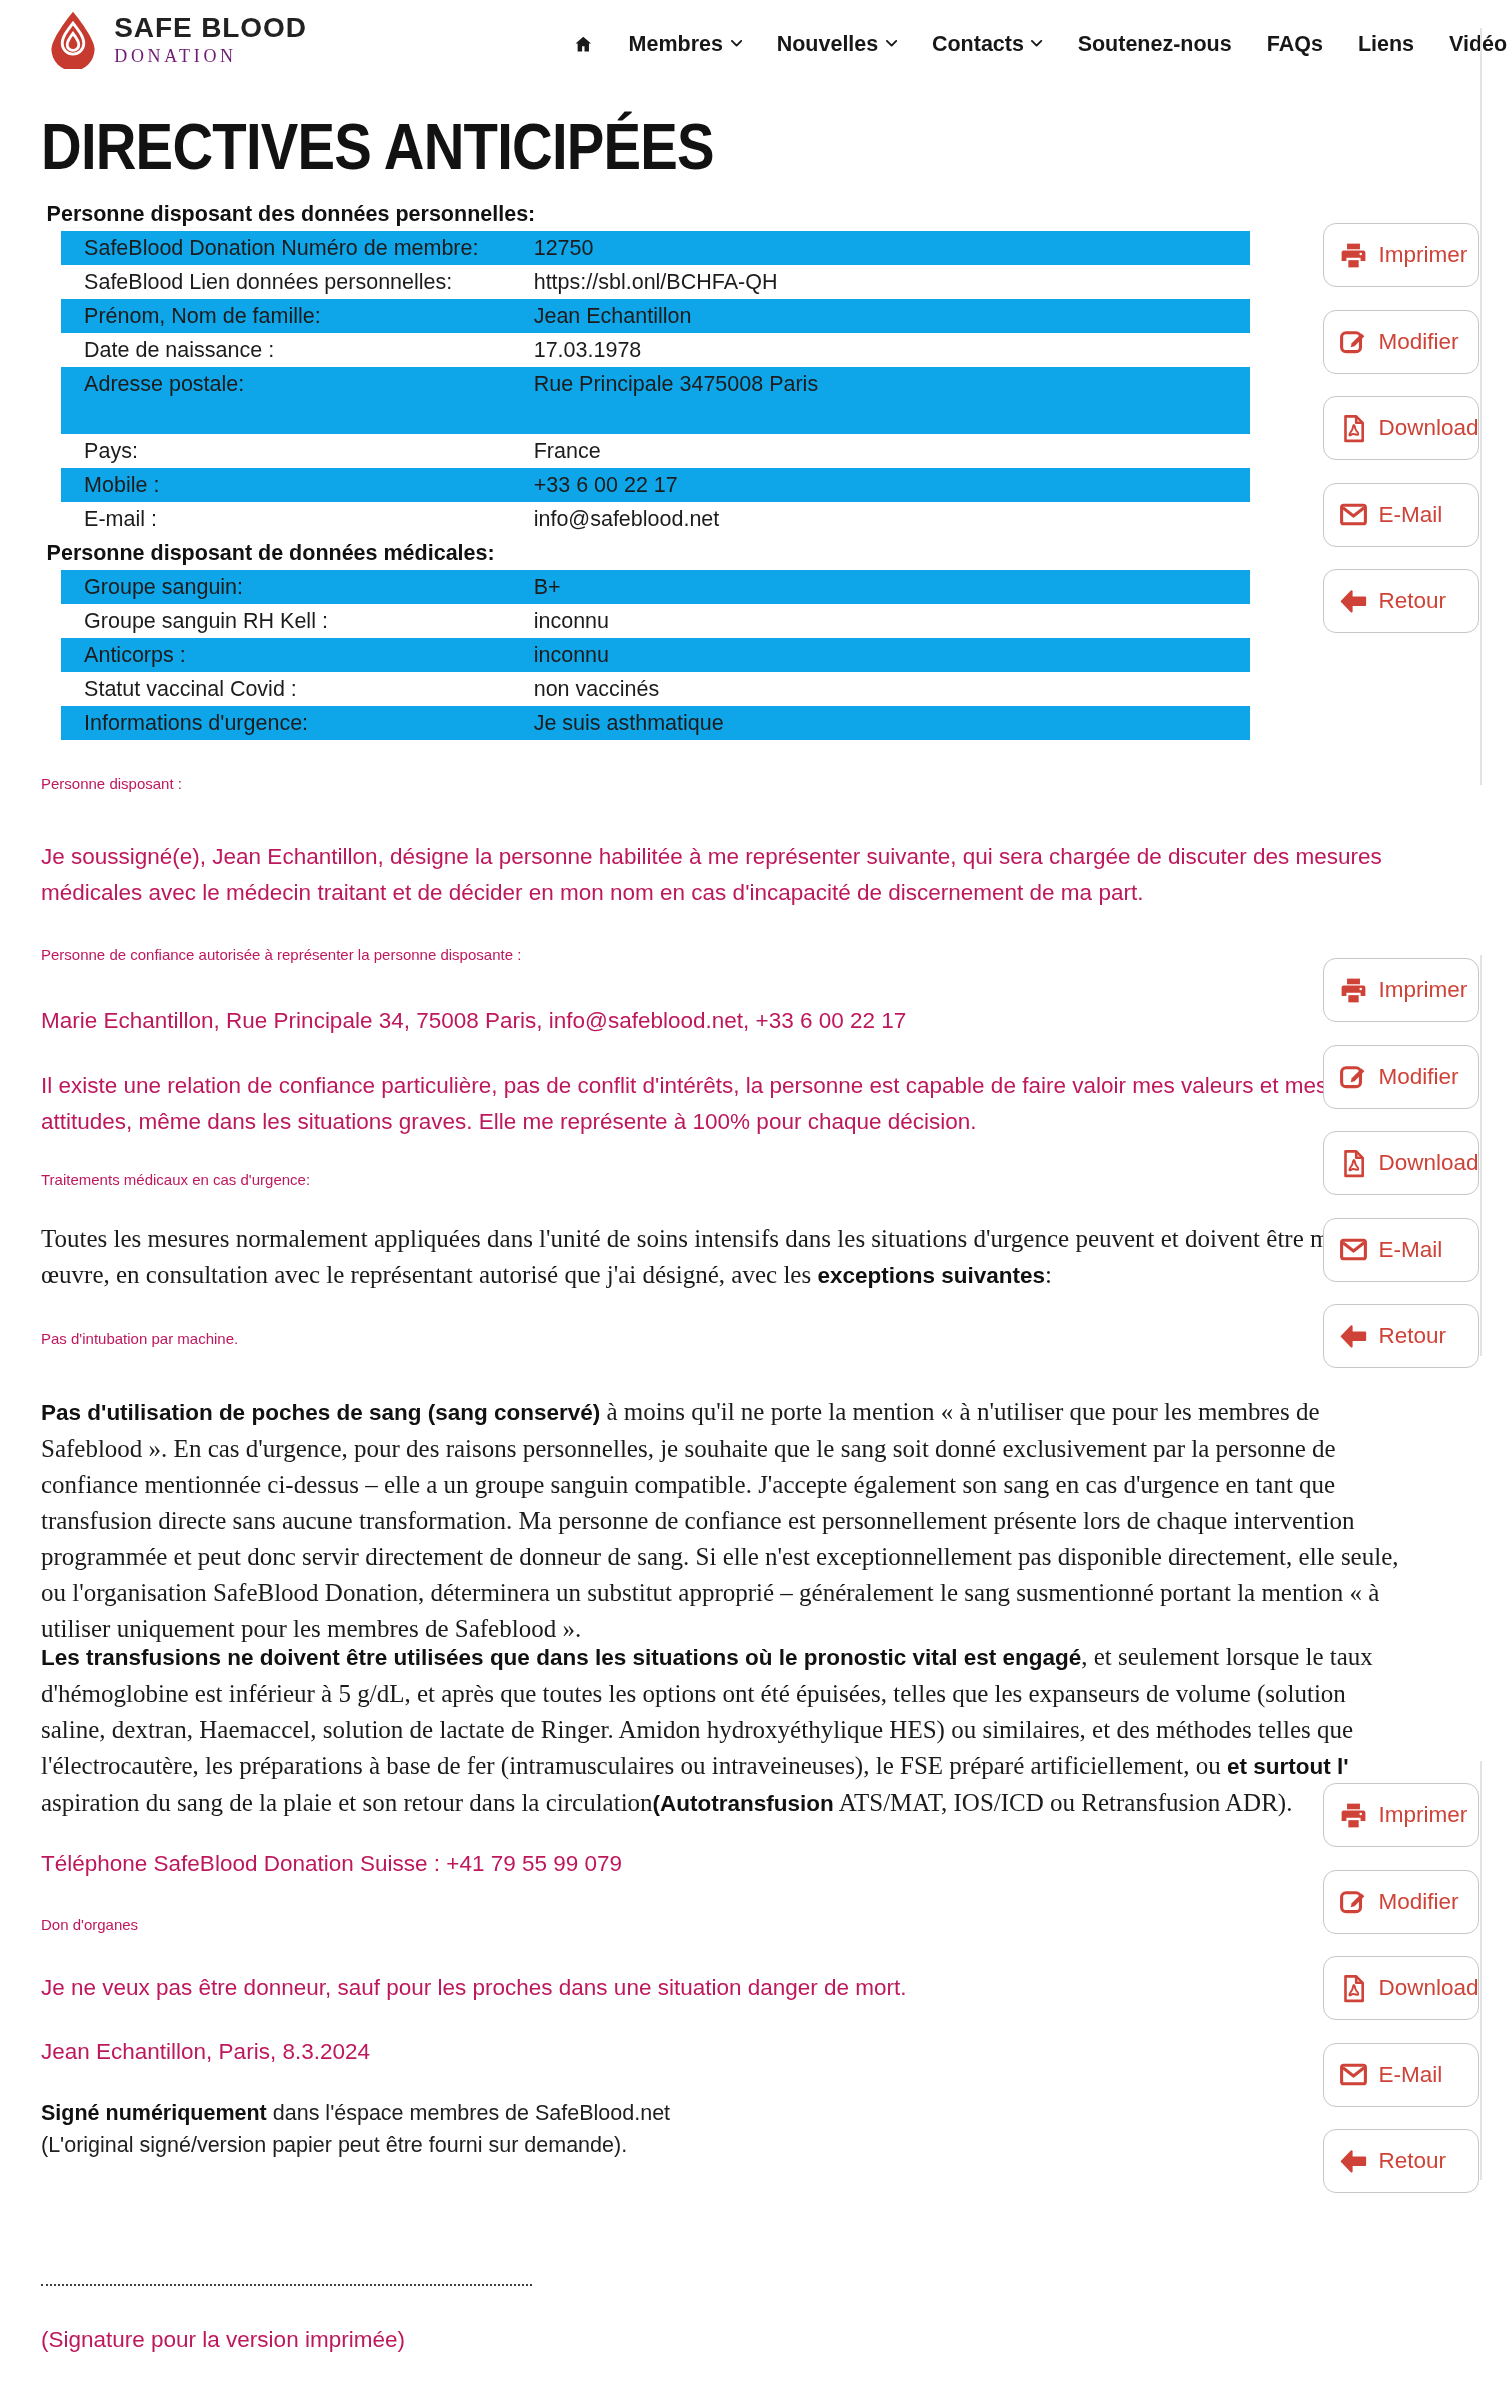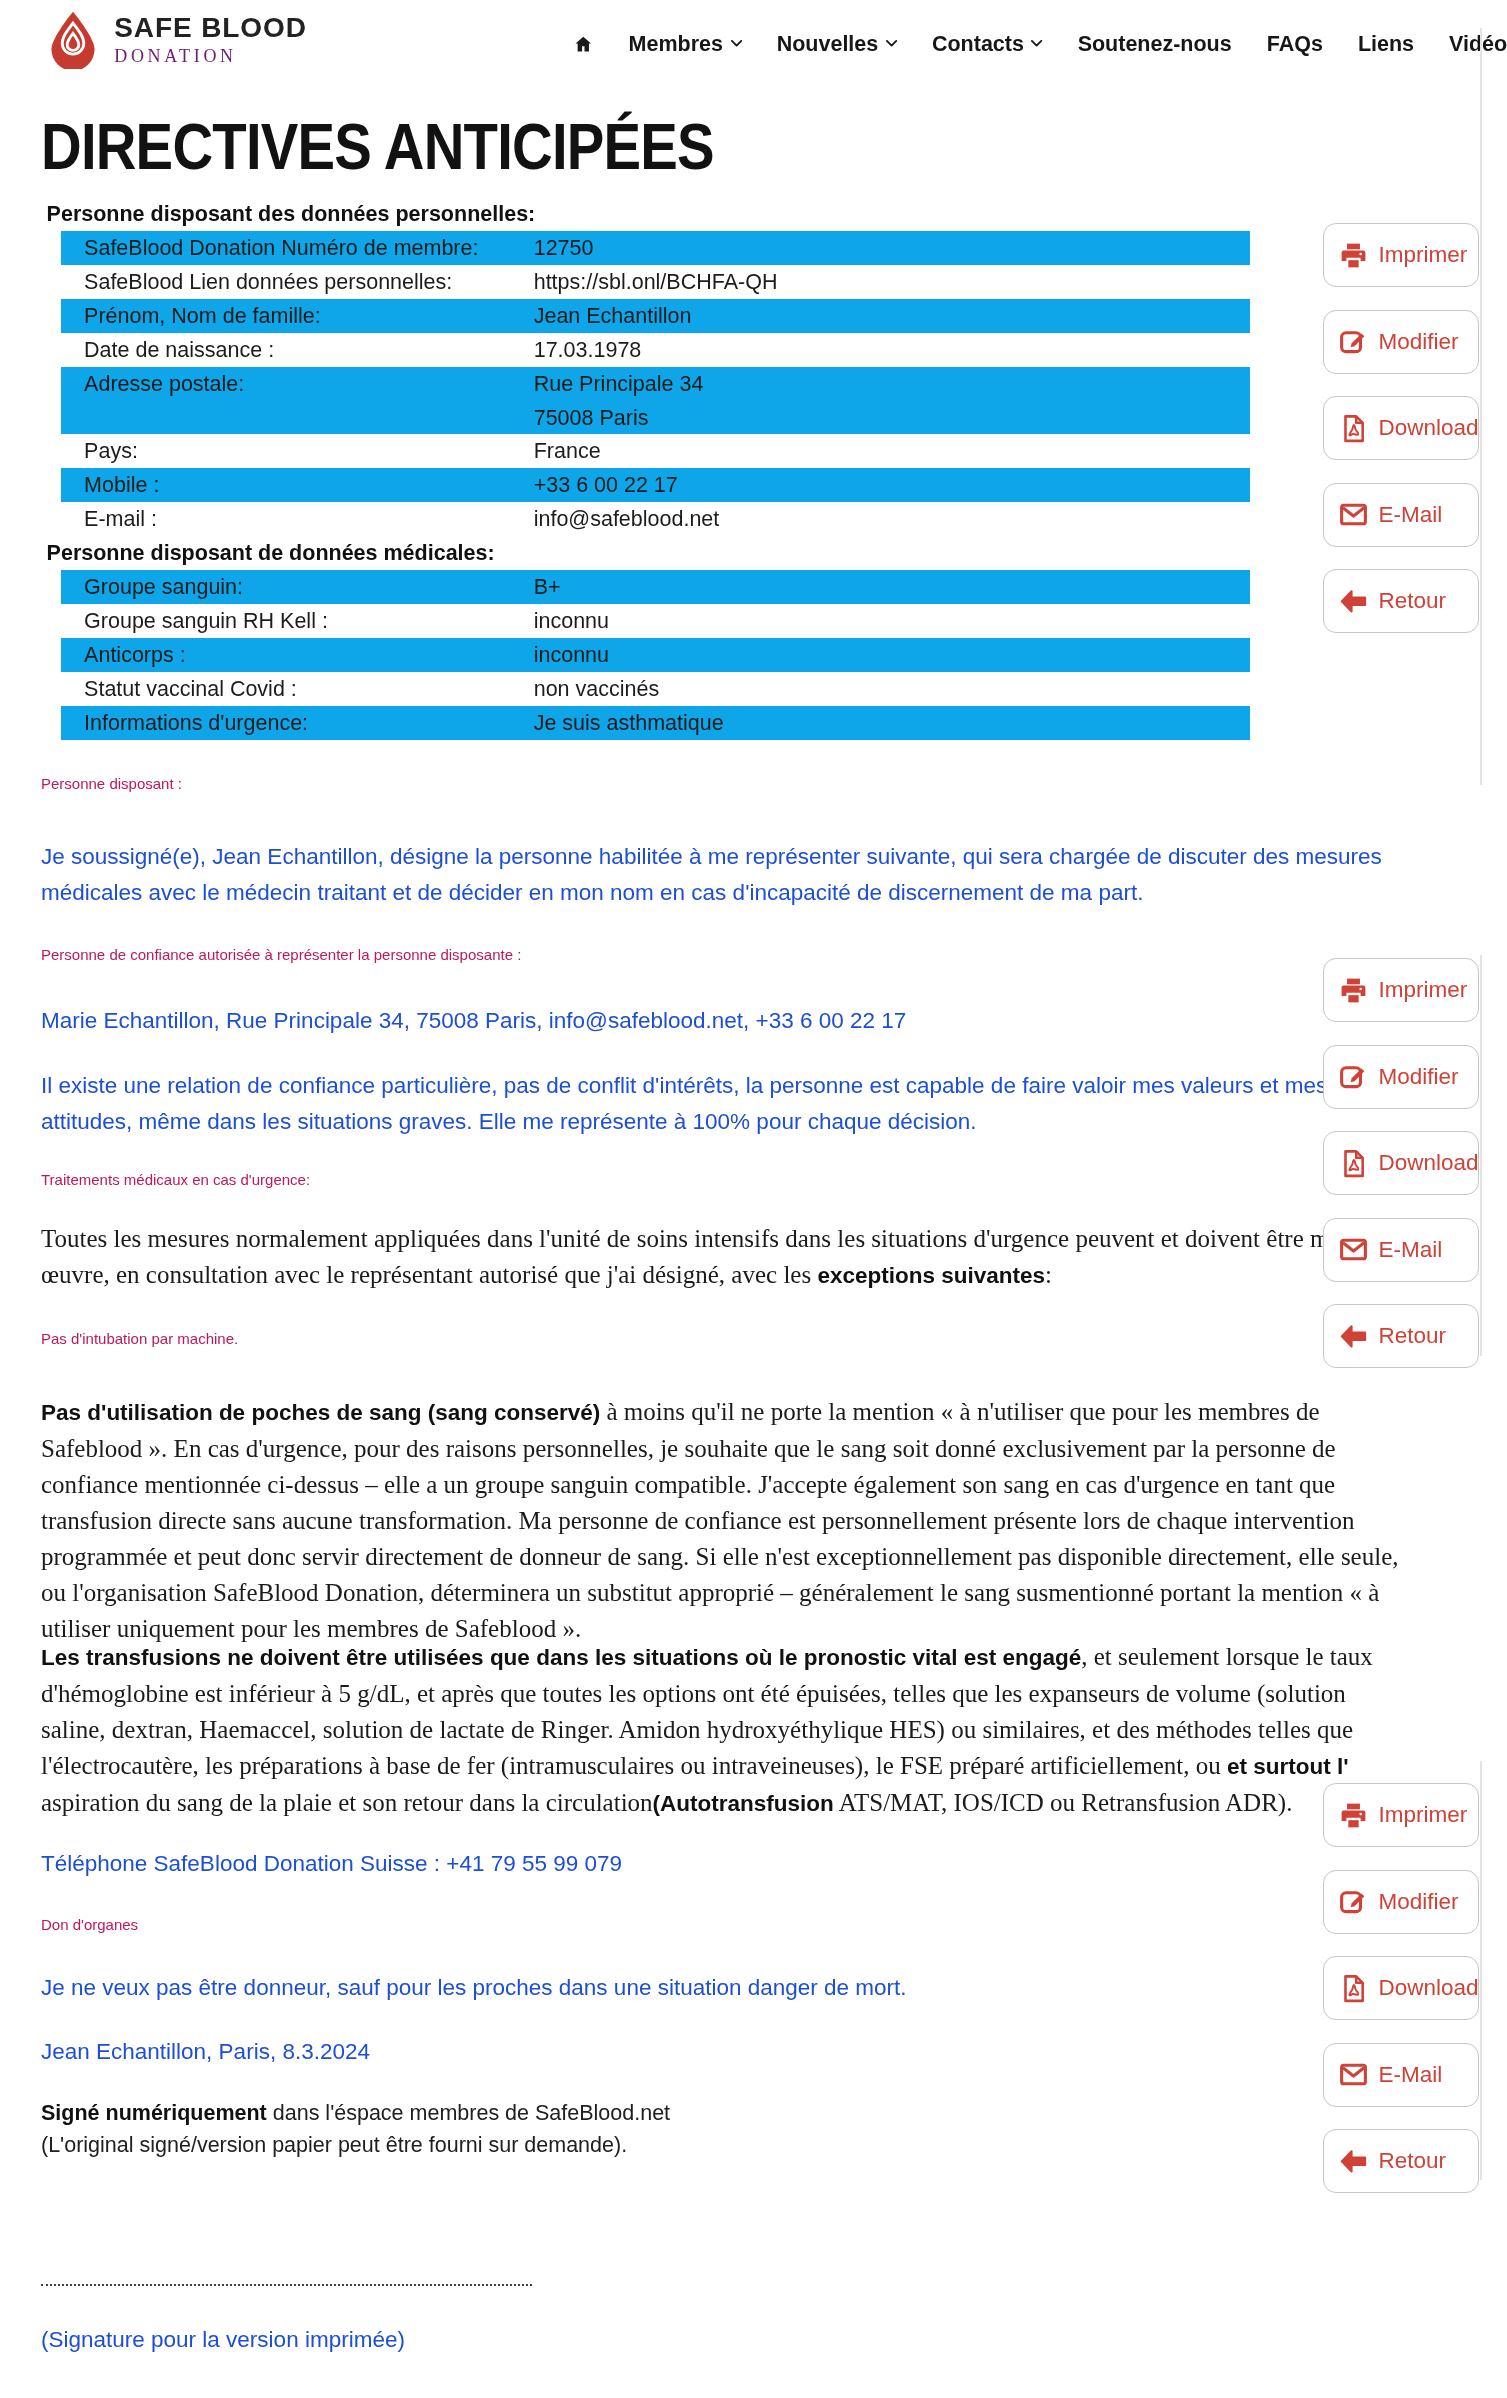--- a/index.html
+++ b/index.html
@@ -21,31 +21,31 @@
   .title{position:absolute;left:41px;top:114px;font-size:64px;line-height:67px;font-weight:700;
          color:#121212;transform:scaleX(0.88);transform-origin:left center;white-space:nowrap;letter-spacing:-0.9px;}
   
   .dtable{position:absolute;left:41px;top:197px;width:1209px;font-size:21.5px;}
   .thead{height:34px;line-height:34px;font-weight:700;color:#111;padding-left:5.6px;}
   .trow{height:34px;line-height:34px;display:flex;margin-left:19.7px;width:1189px;box-sizing:border-box;}
   .trow.alt{background:#0ea5e9;}
   .trow .lbl{width:473px;padding-left:23.4px;box-sizing:border-box;flex:none;}
   .trow .val{flex:1;}
   .trow.addr{height:67px;}
-  .addr-lines{display:flex;flex-direction:column;}
+  .addr-lines{display:flex;flex-direction:row;}
   
   .stack{position:absolute;left:1323px;width:156px;display:flex;flex-direction:column;gap:22.5px;z-index:5;}
   .btn{height:64px;box-sizing:border-box;background:#fff;border:1.4px solid #c6c6c6;border-radius:13px;
        display:flex;align-items:center;gap:9.4px;padding:0 5.6px 0 14px;color:#cf4237;font-size:22.5px;
        font-weight:500;cursor:pointer;white-space:nowrap;}
   .btn svg{width:31px;height:31px;flex:none;display:block;}
   
   .tb{position:absolute;left:41px;width:1370px;}
   .hline{font-size:15px;line-height:28px;font-weight:400;color:#be185d;}
-  .psans{font-size:22.5px;line-height:36px;color:#1d4ed8;}
+  .psans{font-size:22.5px;line-height:36px;color:#be185d;}
   .pserif{font-family:"Liberation Serif",serif;font-size:25px;line-height:36px;color:#1b1b1b;}
   .bsans{font-family:"Liberation Sans",sans-serif;font-weight:700;font-size:22.5px;color:#111;}
   .sig-note{font-size:21.5px;line-height:32px;color:#202020;}
   .dotted{position:absolute;left:41px;top:2275px;width:491px;height:9.4px;border-bottom:2.3px dotted #3f3f3f;}
   .vline{position:absolute;left:1480px;width:1.9px;background:#e3e3e3;}
 </style>
 </head>
 <body>
 
 <div class="logo">

